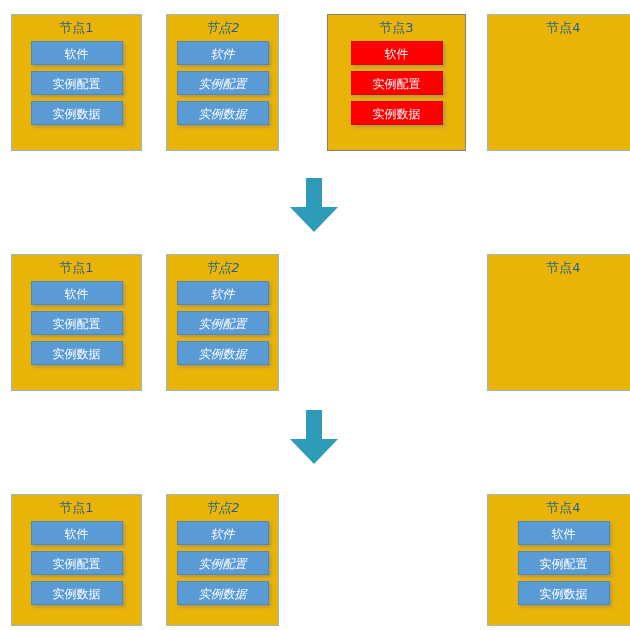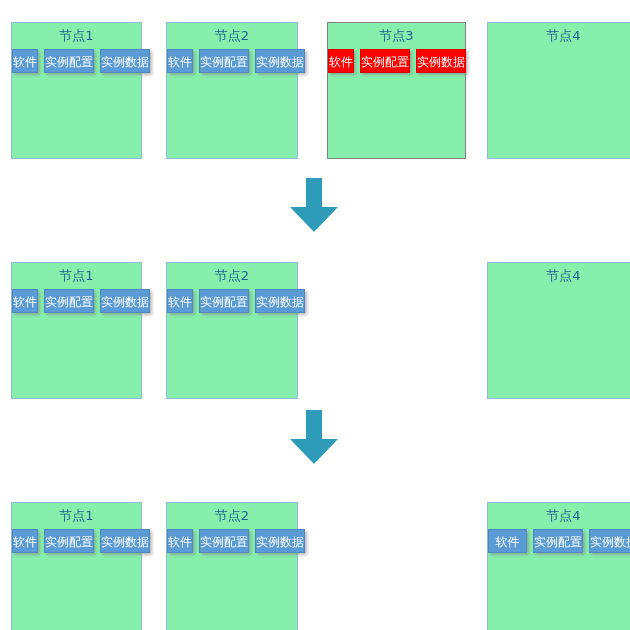--- a/index.html
+++ b/index.html
@@ -28,31 +28,31 @@
     width: 630px;
   }
   .row-1 { top: 10px;  height: 140px; }
   .row-2 { top: 250px; height: 140px; }
   .row-3 { top: 490px; height: 135px; }
 
   
   .node {
     position: absolute;
     box-sizing: border-box;
-    background: #86efac;
+    background: #eab308;
     border: 1px solid #8FB8DC;
-    top: 12px;
+    top: 4px;
   }
   .node.red-node {
     border: 1px solid #808080;
   }
 
   
   .col-1 { left: 11px;  width: 131px; }
-  .col-2 { left: 166px; width: 132px; }
+  .col-2 { left: 166px; width: 113px; font-style: italic; }
   .col-3 { left: 327px; width: 139px; }
   .col-4 { left: 487px; width: 153px; }
 
   .h-tall  { height: 137px; }
   .h-mid   { height: 137px; }
   .h-short { height: 132px; }
 
   
   .node-title {
     font-size: 13px;
@@ -62,21 +62,21 @@
     padding-top: 5px;
     letter-spacing: 0px;
     white-space: nowrap;
     user-select: none;
   }
 
   
   .blocks {
     margin-top: 5px;
     display: flex;
-    flex-direction: row;
+    flex-direction: column;
     align-items: center;
     gap: 6px;
   }
   .block {
     width: 92px;
     height: 24px;
     line-height: 24px;
     text-align: center;
     font-size: 12px;
     color: #ffffff;

